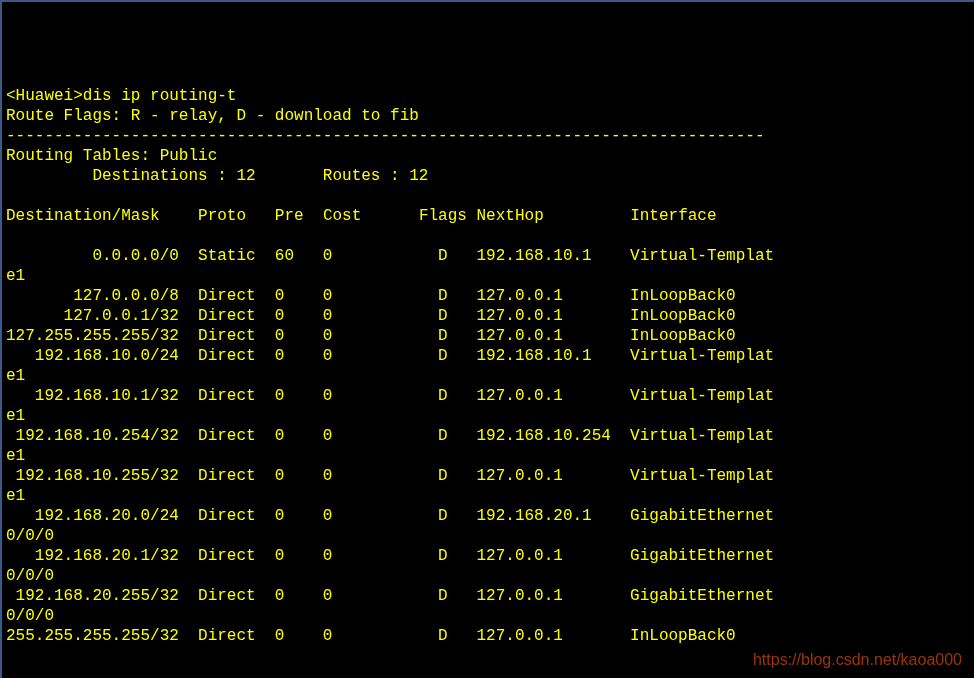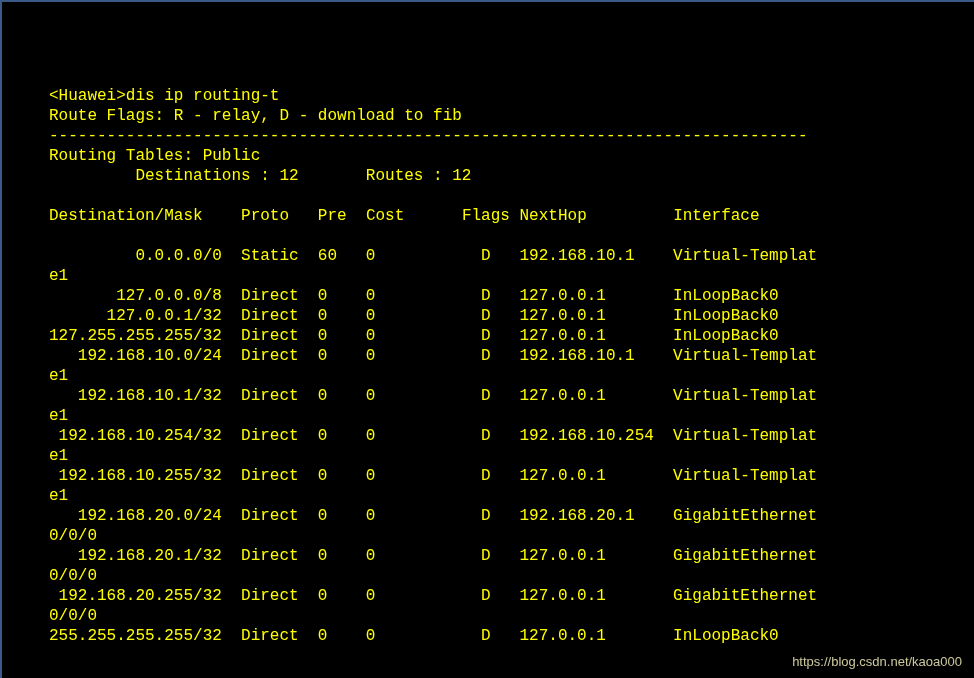--- a/index.html
+++ b/index.html
@@ -17,28 +17,27 @@
       width: 974px;
       height: 678px;
       overflow: hidden;
       white-space: pre;
       position: relative;
       border-top: 2px solid #3a5a8a;
       border-left: 2px solid #3a5a8a;
     }
     .terminal-content {
       white-space: pre;
-      margin-left: 43px;
     }
     .watermark {
       position: absolute;
       bottom: 8px;
       right: 12px;
-      color: #fef9c3;
-      font-size: 13px;
+      color: #c2410c;
+      font-size: 16px;
       font-family: Arial, sans-serif;
       opacity: 0.8;
     }
   </style>
 </head>
 <body>
 
 
 
 <div class="terminal-content"><span>&lt;Huawei&gt;</span><span>dis ip routing-t</span>

